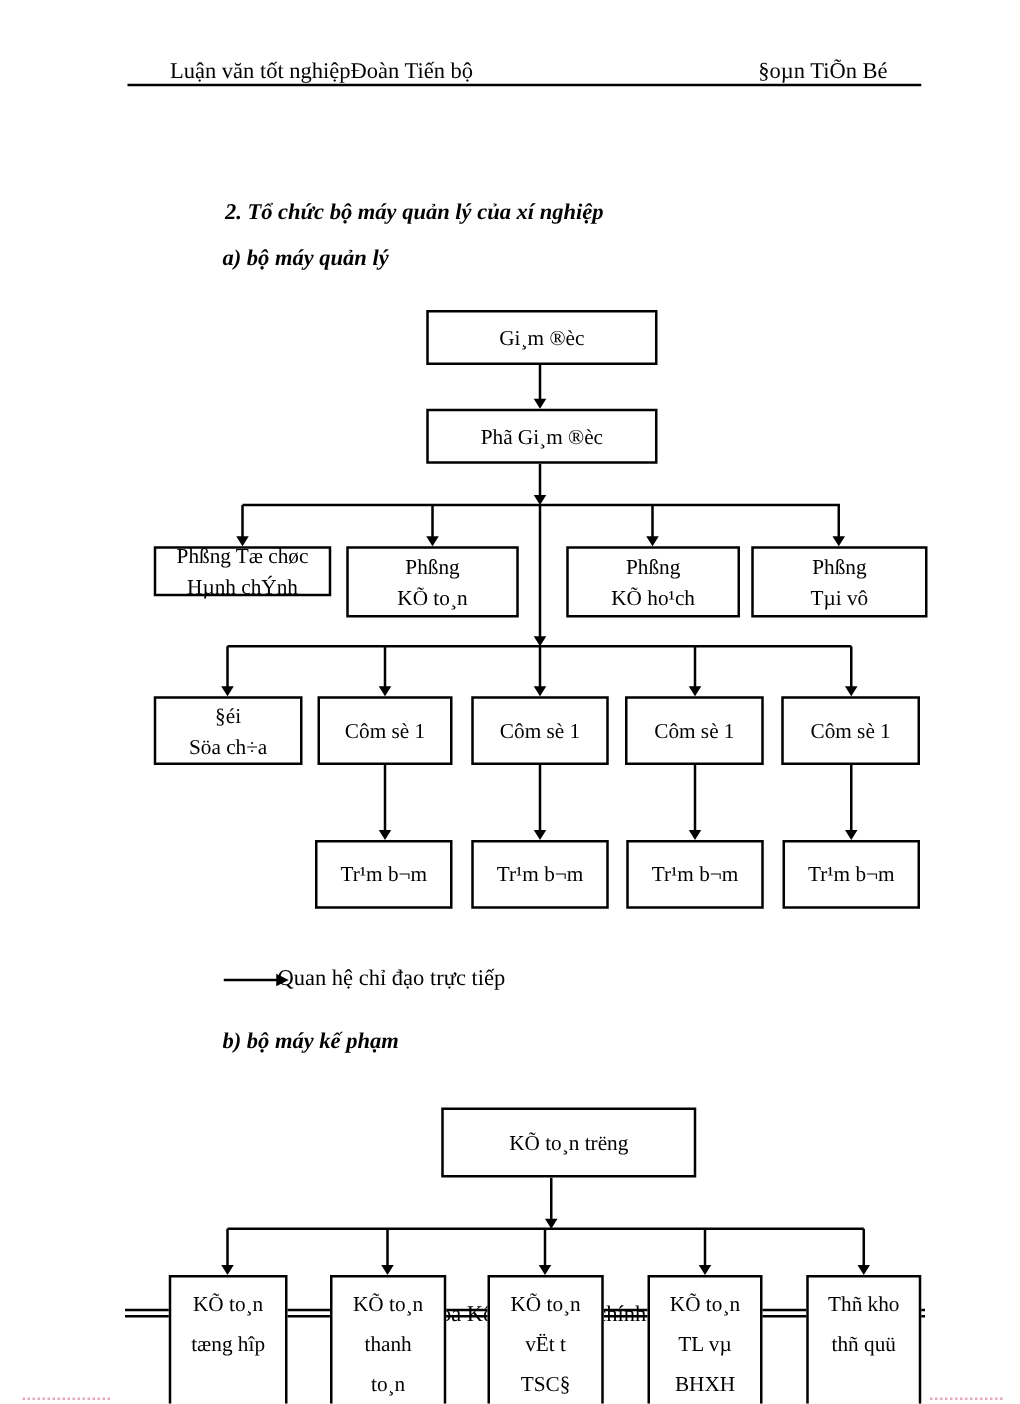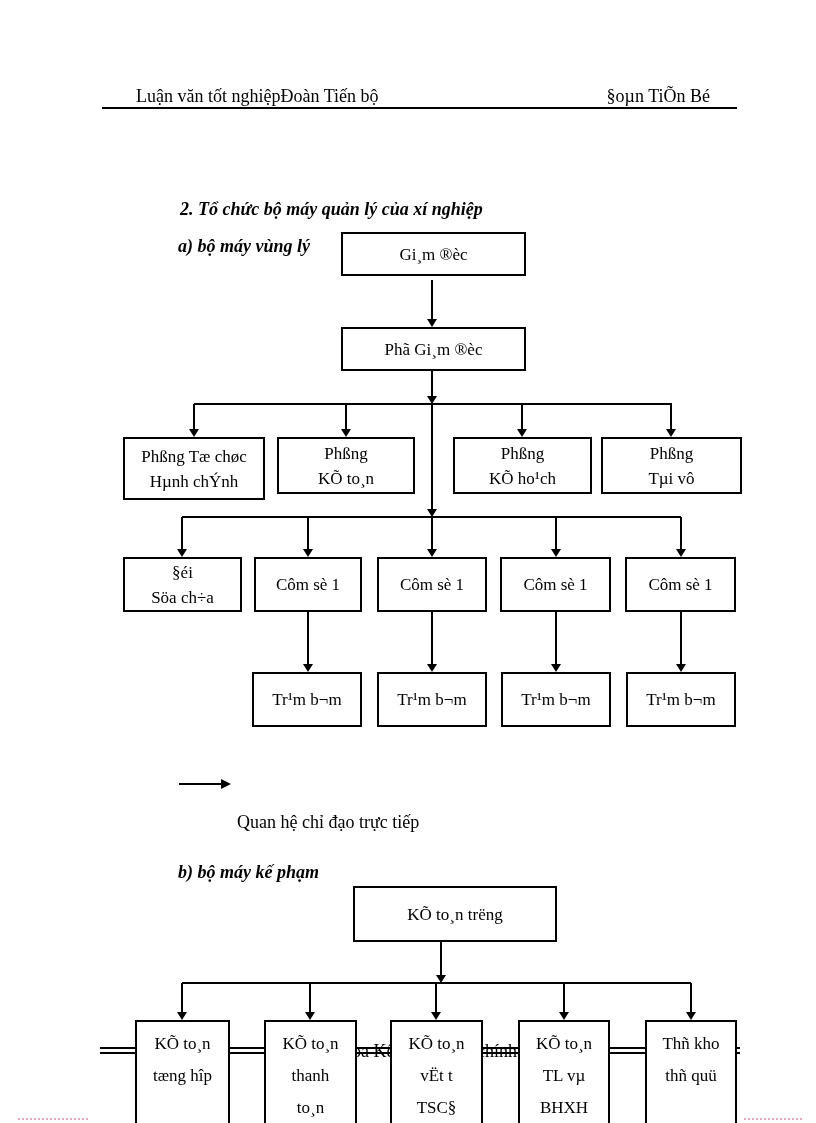--- a/index.html
+++ b/index.html
@@ -1,21 +1,21 @@
 <!DOCTYPE html>
 <html><head>
 <meta charset="utf-8">
 <style>
   html,body{margin:0;padding:0;background:#fff;}
   .page{
     position:relative;width:816px;height:1123px;background:#ffffff;
     font-family:"Liberation Serif","DejaVu Serif",serif;color:#000;
     overflow:hidden;
   }
-  .abs{position:absolute;margin-top:40px;}
+  .abs{position:absolute;}
   
   .hdr{font-size:18px;white-space:nowrap;}
   .hdr-rule{background:#000;height:2px;}
   
   .para{font-size:18px;line-height:37px;width:635px;}
   .para .l1{text-align:justify;text-align-last:justify;text-indent:78px;}
   .para .l2{text-align:left;}
   .heading{font-size:18px;font-weight:bold;white-space:nowrap;}
   .sub{font-size:18px;font-weight:bold;font-style:italic;white-space:nowrap;}
   
@@ -45,43 +45,43 @@
 <body>
 
 <div class="page">
 
   <div class="abs hdr" style="left:136px;top:46px;">Luận văn tốt nghiệpĐoàn Tiến bộ</div>
   <div class="abs hdr" style="right:106px;top:46px;">§oµn TiÕn Bé</div>
   <div class="abs hdr-rule" style="left:102px;top:67px;width:635px;"></div>
 
 
   <div class="abs heading" style="left:180px;top:159px;font-style:italic;">2. Tổ chức bộ máy quản lý của xí nghiệp</div>
-  <div class="abs sub" style="left:178px;top:196px;">a) bộ máy vùng lý</div>
+  <div class="abs sub" style="left:178px;top:196px;">a) bộ máy quản lý</div>
 
-  <div class="obox" style="left:341px;top:232px;width:185px;height:44px;">Gi¸m ®èc</div>
+  <div class="obox" style="left:341px;top:248px;width:185px;height:44px;">Gi¸m ®èc</div>
 
   <div class="vline" style="left:431px;top:280px;height:40px;"></div>
   <div class="ahd" style="left:427px;top:319px;"></div>
 
   <div class="obox" style="left:341px;top:327px;width:185px;height:44px;">Phã Gi¸m ®èc</div>
 
   <div class="vline" style="left:431px;top:371px;height:27px;"></div>
   <div class="ahd" style="left:427px;top:396px;"></div>
   <div class="hline" style="left:194px;top:403px;width:478px;"></div>
 
   <div class="vline" style="left:193px;top:404px;height:26px;"></div>
   <div class="ahd" style="left:189px;top:429px;"></div>
   <div class="vline" style="left:345px;top:404px;height:26px;"></div>
   <div class="ahd" style="left:341px;top:429px;"></div>
   <div class="vline" style="left:521px;top:404px;height:26px;"></div>
   <div class="ahd" style="left:517px;top:429px;"></div>
   <div class="vline" style="left:670px;top:404px;height:26px;"></div>
   <div class="ahd" style="left:666px;top:429px;"></div>
 
-  <div class="obox" style="left:123px;top:437px;width:142px;height:63px;">Phßng Tæ chøc
+  <div class="obox" style="left:123px;top:437px;width:142px;height:40px;">Phßng Tæ chøc
 Hµnh chÝnh</div>
   <div class="obox" style="left:277px;top:437px;width:138px;height:57px;">Phßng
 KÕ to¸n</div>
   <div class="obox" style="left:453px;top:437px;width:139px;height:57px;">Phßng
 KÕ ho¹ch</div>
   <div class="obox" style="left:601px;top:437px;width:141px;height:57px;">Phßng
 Tµi vô</div>
 
   <div class="vline" style="left:431px;top:404px;height:106px;"></div>
   <div class="ahd" style="left:427px;top:509px;"></div>
@@ -114,21 +114,21 @@
   <div class="vline" style="left:680px;top:612px;height:53px;"></div>
   <div class="ahd" style="left:676px;top:664px;"></div>
 
   <div class="obox" style="left:252px;top:672px;width:110px;height:55px;">Tr¹m b¬m</div>
   <div class="obox" style="left:377px;top:672px;width:110px;height:55px;">Tr¹m b¬m</div>
   <div class="obox" style="left:501px;top:672px;width:110px;height:55px;">Tr¹m b¬m</div>
   <div class="obox" style="left:626px;top:672px;width:110px;height:55px;">Tr¹m b¬m</div>
 
   <div class="hline" style="left:179px;top:783px;width:43px;"></div>
   <div class="ahr" style="left:221px;top:779px;"></div>
-  <div class="abs legend-text" style="left:237px;top:772px;text-align:center;">Quan hệ chỉ đạo trực tiếp</div>
+  <div class="abs legend-text" style="left:222px;top:772px;text-align:center;">Quan hệ chỉ đạo trực tiếp</div>
 
   <div class="abs sub" style="left:178px;top:822px;">b) bộ máy kế phạm</div>
 
   <div class="obox" style="left:353px;top:886px;width:204px;height:56px;">KÕ to¸n trëng</div>
 
   <div class="vline" style="left:440px;top:942px;height:34px;"></div>
   <div class="ahd" style="left:436px;top:975px;"></div>
   <div class="hline" style="left:182px;top:982px;width:509px;"></div>
 
   <div class="vline" style="left:181px;top:983px;height:30px;"></div>

